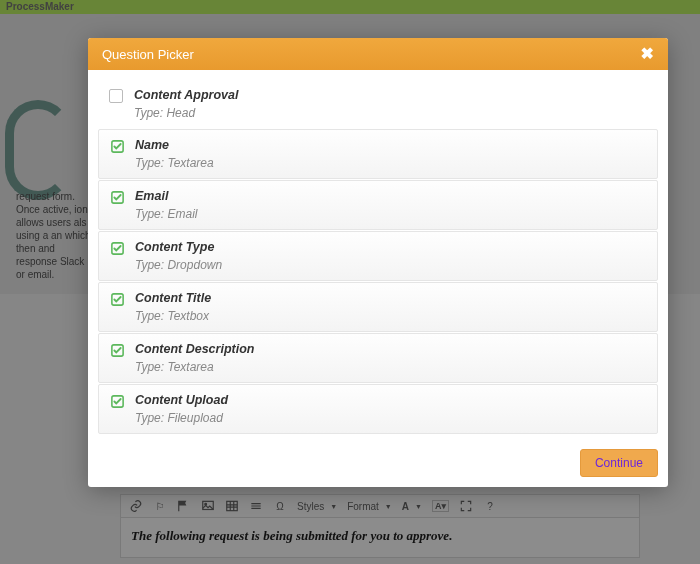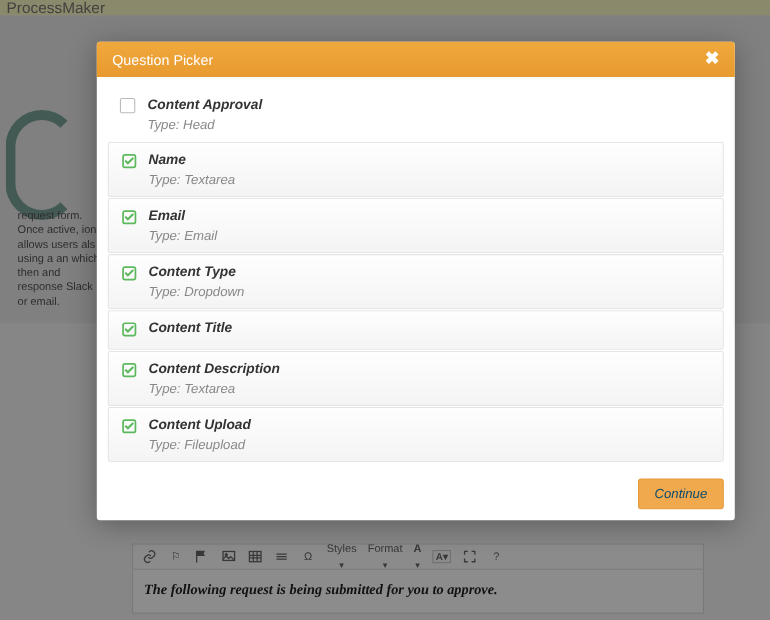--- a/index.html
+++ b/index.html
@@ -14,25 +14,26 @@
     .overlay {
       position: absolute;
       inset: 0;
       background: rgba(0,0,0,0.45);
       z-index: 5;
     }
     .bg-header {
       position: absolute;
       top: 0; left: 0; right: 0;
       height: 14px;
-      background: #fef9c3;
-      font-size: 14px;
+      background: #bef264;
+      font-size: 10px;
       color: #777;
       padding-left: 6px;
       line-height: 14px;
+      font-weight: bold;
     }
     .bg-banner {
       position: absolute;
       top: 14px; left: 0; right: 0;
       height: 280px;
       background: #e9e9e9;
     }
     .bg-c {
       position: absolute;
       top: 100px;
@@ -129,46 +130,45 @@
     .q-type {
       font-size: 12px;
       color: #888;
     }
     .modal-footer {
       padding: 8px 10px 10px 10px;
       text-align: right;
     }
     .btn-continue {
       background: #f0a94d;
-      color: #0c4a6e;
+      color: #6d28d9;
       border: 1px solid #e59a3c;
       font-size: 12px;
       padding: 6px 14px;
       border-radius: 3px;
       cursor: pointer;
-      font-style: italic;
     }
     .editor-bar {
       position: absolute;
       top: 494px;
       left: 120px;
       right: 60px;
       height: 24px;
       background: #fdfdfd;
       border: 1px solid #ddd;
       display: flex;
       align-items: center;
       gap: 10px;
       padding: 0 8px;
       font-size: 10px;
       color: #666;
       z-index: 2;
     }
     .editor-ico { width: 14px; height: 14px; display: inline-flex; align-items: center; justify-content: center; color: #666; }
-    .editor-sel { display: inline-flex; align-items: center; gap: 6px; flex-direction: column; }
+    .editor-sel { display: inline-flex; align-items: center; gap: 6px; }
     .editor-caret { font-size: 7px; }
     .editor-pill { border: 1px solid #ccc; padding: 0 2px; font-size: 9px; font-weight: bold; }
     .editor-content {
       position: absolute;
       top: 518px;
       left: 120px;
       right: 60px;
       height: 40px;
       background: #fff;
       border: 1px solid #ddd;
@@ -306,20 +306,21 @@
 
     <div class="q-item panel">
       <div class="q-icon">
         <span class="check-icon"><svg viewBox="0 0 24 24">
               <rect x="3" y="3" width="18" height="18" rx="3" fill="none" stroke="#5cb85c" stroke-width="2.5"></rect>
               <path d="M7 12l3 3 7-7" stroke="#5cb85c" stroke-width="3" fill="none" stroke-linecap="round"></path>
             </svg></span>
       </div>
       <div class="q-content">
         <div class="q-title">Content Title</div>
+        <div class="q-type">Type: Textbox</div>
       </div>
     </div>
 
     <div class="q-item panel">
       <div class="q-icon">
         <span class="check-icon"><svg viewBox="0 0 24 24">
               <rect x="3" y="3" width="18" height="18" rx="3" fill="none" stroke="#5cb85c" stroke-width="2.5"></rect>
               <path d="M7 12l3 3 7-7" stroke="#5cb85c" stroke-width="3" fill="none" stroke-linecap="round"></path>
             </svg></span>
       </div>

